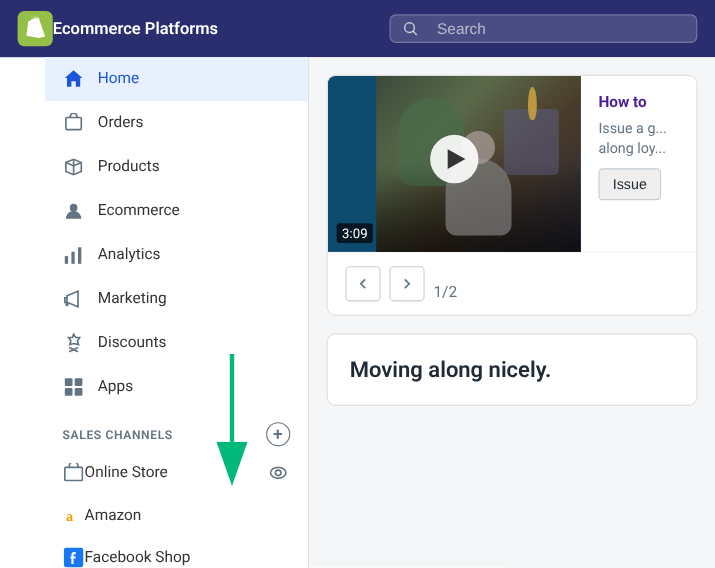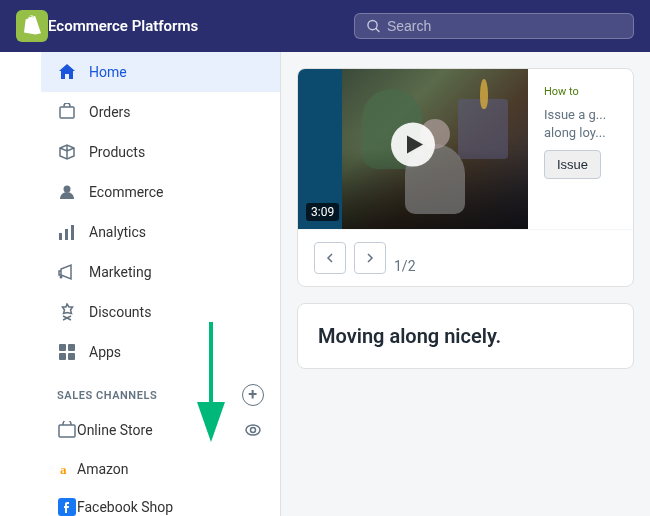--- a/index.html
+++ b/index.html
@@ -41,21 +41,21 @@
       font-weight: 600;
       white-space: nowrap;
     }
     .search-bar {
       background: rgba(255,255,255,0.15);
       border: 1px solid rgba(255,255,255,0.25);
       border-radius: 6px;
       display: flex;
       align-items: center;
       padding: 4px 12px;
-      gap: 7px;
+      gap: 18px;
       flex: 1;
       max-width: 280px;
       margin-left: auto;
     }
     .search-bar input {
       background: transparent;
       border: none;
       outline: none;
       color: rgba(255,255,255,0.9);
       font-size: 14px;
@@ -246,23 +246,23 @@
       border-radius: 3px;
     }
     .video-info {
       padding: 16px;
       flex: 1;
       display: flex;
       flex-direction: column;
       gap: 8px;
     }
     .video-title {
-      font-size: 11px;
-      font-weight: 400;
-      color: #4d7c0f;
+      font-size: 14px;
+      font-weight: 700;
+      color: #4c1d95;
     }
     .video-desc {
       font-size: 13px;
       color: #637381;
       line-height: 1.4;
     }
     .issue-btn {
       display: inline-block;
       border: 1px solid #c4cdd5;
       border-radius: 4px;

